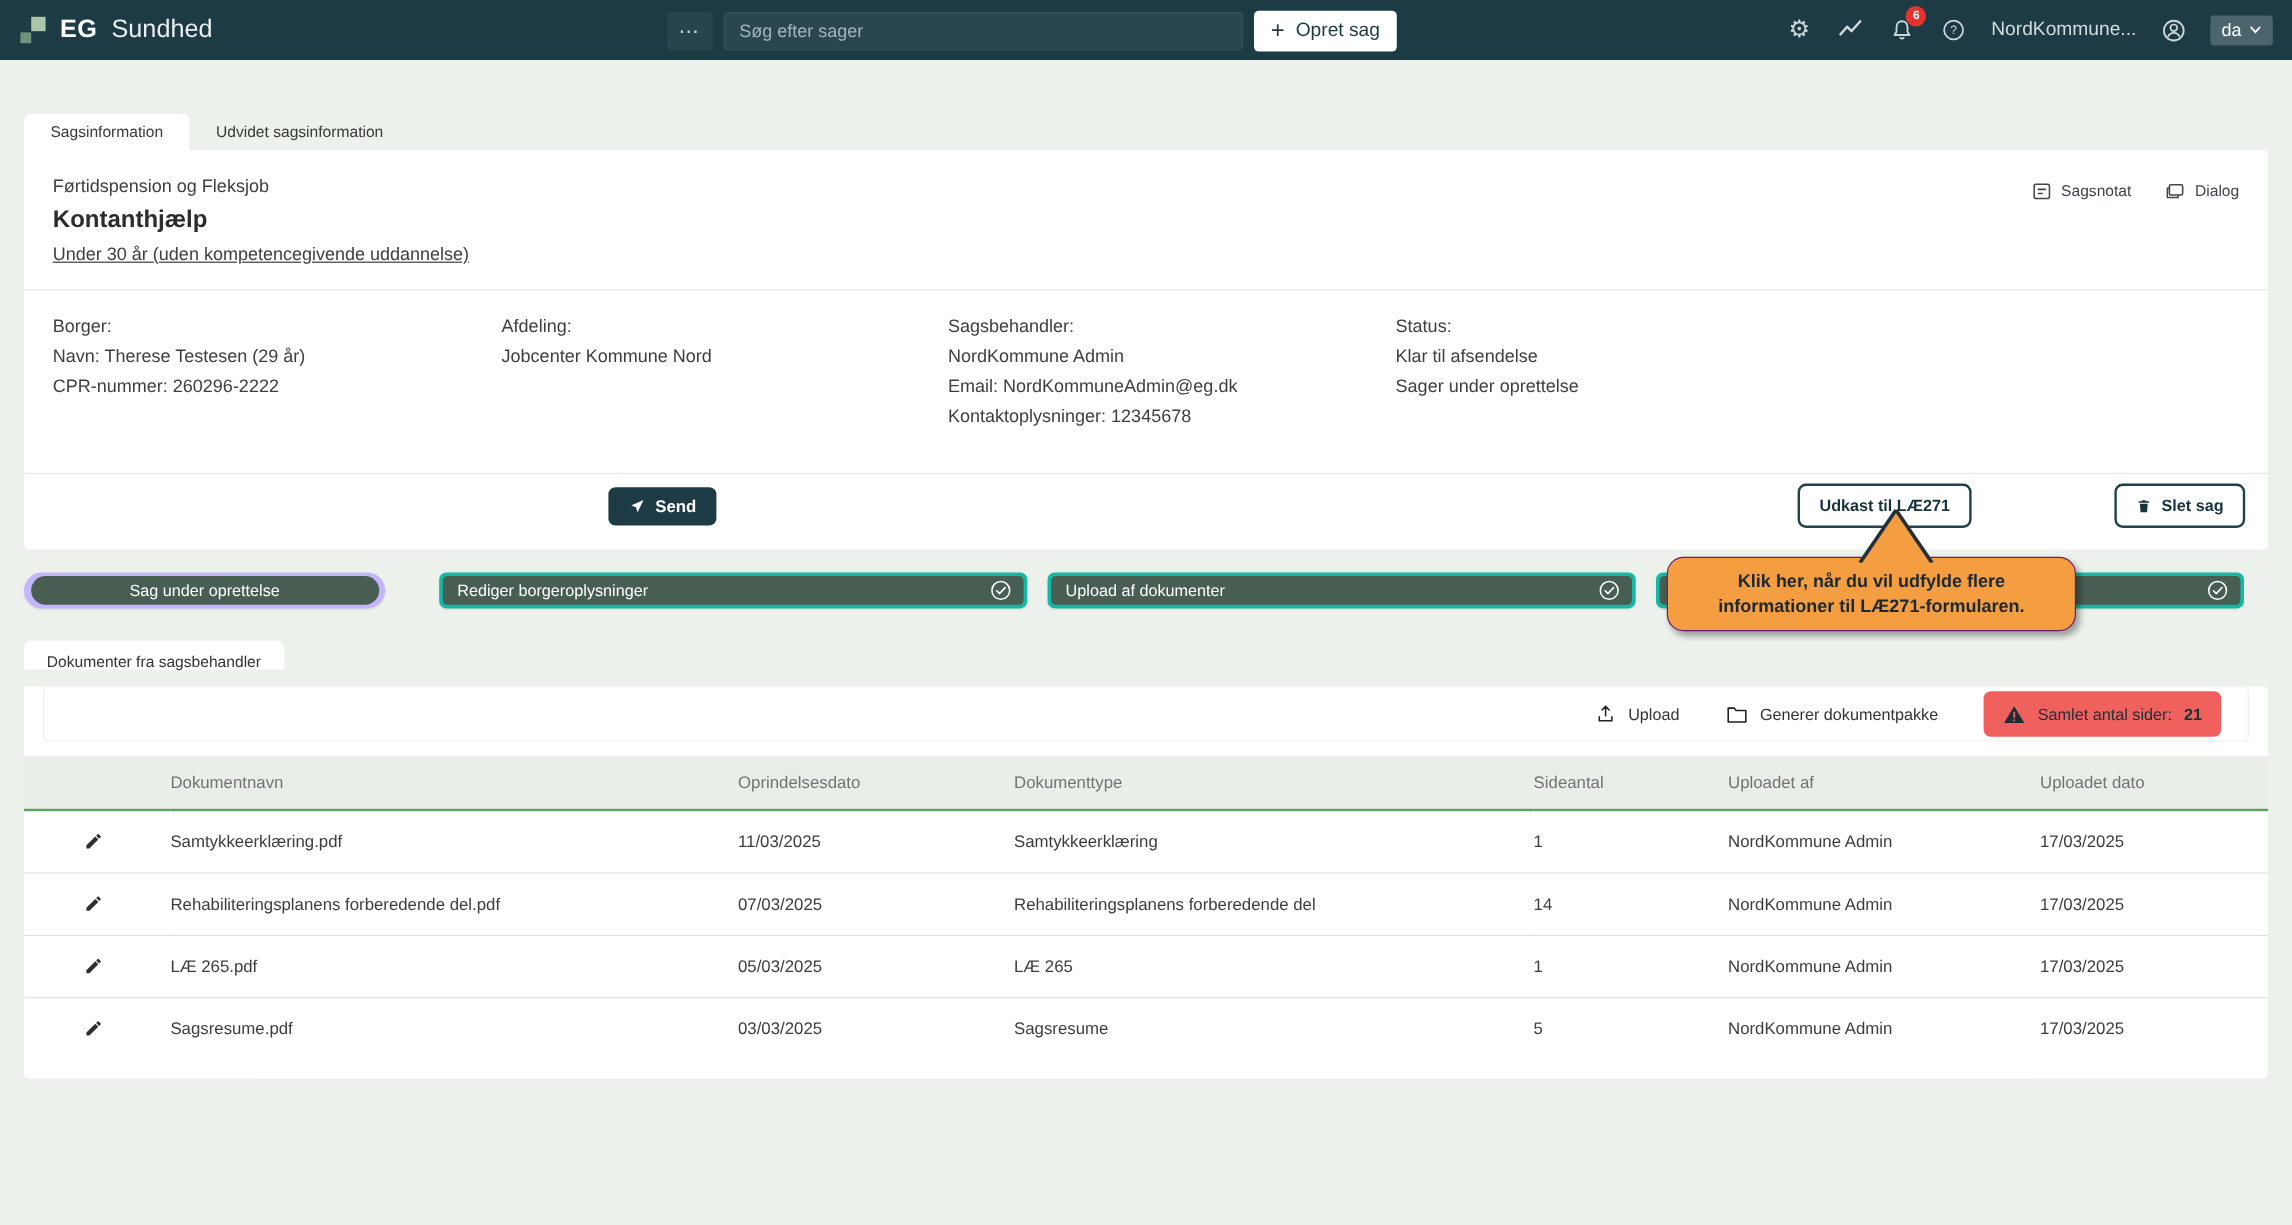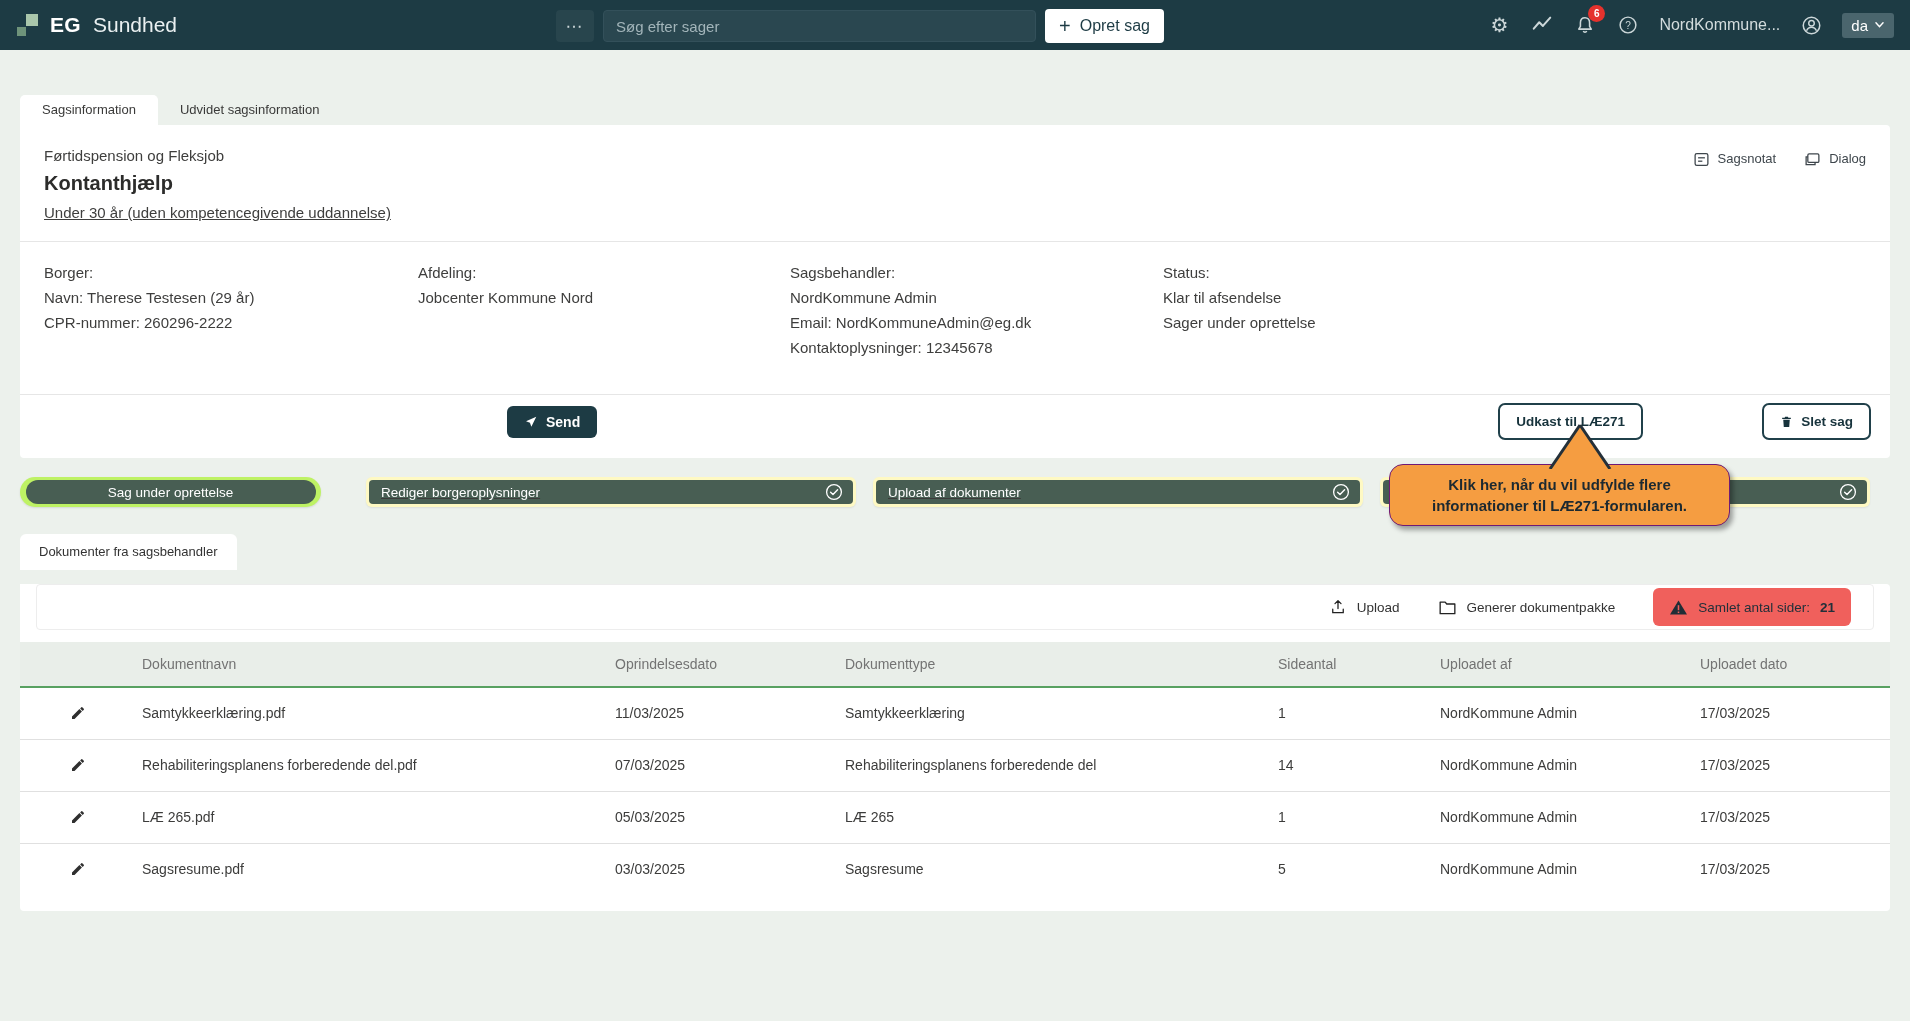--- a/index.html
+++ b/index.html
@@ -95,51 +95,51 @@
     color: #17333c; font-size: 13.5px; font-weight: 700; padding: 9px 16px;
     display: inline-flex; align-items: center; gap: 8px; cursor: pointer;
     font-family: "Liberation Sans", sans-serif;
   }
   .draft-btn { right: 223px; }
   .delete-btn { right: -5px; }
 
   
   .progress-row { margin: 19px 20px 0; display: flex; align-items: center; height: 30px; }
   .stage-outer {
-    width: 301px; height: 30px; background: #bef264; border-radius: 15px;
+    width: 301px; height: 30px; background: #c4b5fd; border-radius: 15px;
     display: flex; align-items: center; justify-content: center;
     box-shadow: 0 1px 2px rgba(0,0,0,.10);
   }
   .stage-inner {
     width: 290px; height: 24px; background: #485e53; border-radius: 12px; color: #fff;
     font-size: 13.5px; display: flex; align-items: center; justify-content: center;
   }
   .step-outer {
-    width: 490px; height: 30px; background: #fef9c3; border-radius: 6px; padding: 3px;
-    margin-left: 17px; box-shadow: 0 1px 2px rgba(0,0,0,.07); cursor: pointer; text-decoration: underline;
+    width: 490px; height: 30px; background: #14b8a6; border-radius: 6px; padding: 3px;
+    margin-left: 17px; box-shadow: 0 1px 2px rgba(0,0,0,.07); cursor: pointer;
   }
   .step-outer.first { margin-left: 45px; }
   .step-inner {
     height: 24px; background: #485e53; border-radius: 4px; color: #fff; font-size: 13.5px;
     display: flex; align-items: center; justify-content: space-between; padding: 0 10px 0 12px;
   }
 
   
   .callout {
     position: absolute; left: 1389px; top: 464px; width: 341px; z-index: 20;
     background: #f59d41; border: 1px solid #701a75; border-radius: 14px;
     padding: 9px 10px; text-align: center; font-size: 15px; font-weight: 700;
     color: #1c2930; line-height: 21px; box-shadow: 3px 4px 5px rgba(0,0,0,.35);
   }
   .callout-pointer { position: absolute; left: 1528px; top: 423px; z-index: 21; }
 
   
   .doc-tab-row { margin: 27px 20px 0; display: flex; }
   .doc-tab {
-    background: #fff; border-radius: 6px 6px 0 0; height: 36px; line-height: 36px;
+    background: #fff; border-radius: 6px 6px 0 0; height: 24px; line-height: 36px;
     padding: 0 19px; font-size: 13px; color: #333; cursor: pointer;
   }
   .doc-card { margin: 0 20px; background: #fff; border-radius: 0 4px 4px 4px; padding-bottom: 16px; }
   .doc-toolbar {
     margin: 14px 16px 12px; height: 46px; border: 1px solid #ededed; border-radius: 4px;
     display: flex; align-items: center; justify-content: flex-end; gap: 38px; padding-right: 22px;
   }
   .tool-btn { display: flex; align-items: center; gap: 10px; font-size: 13.5px; color: #333; cursor: pointer; }
   .pages-badge {
     height: 38px; background: #f0605c; border-radius: 6px; display: flex; align-items: center;

